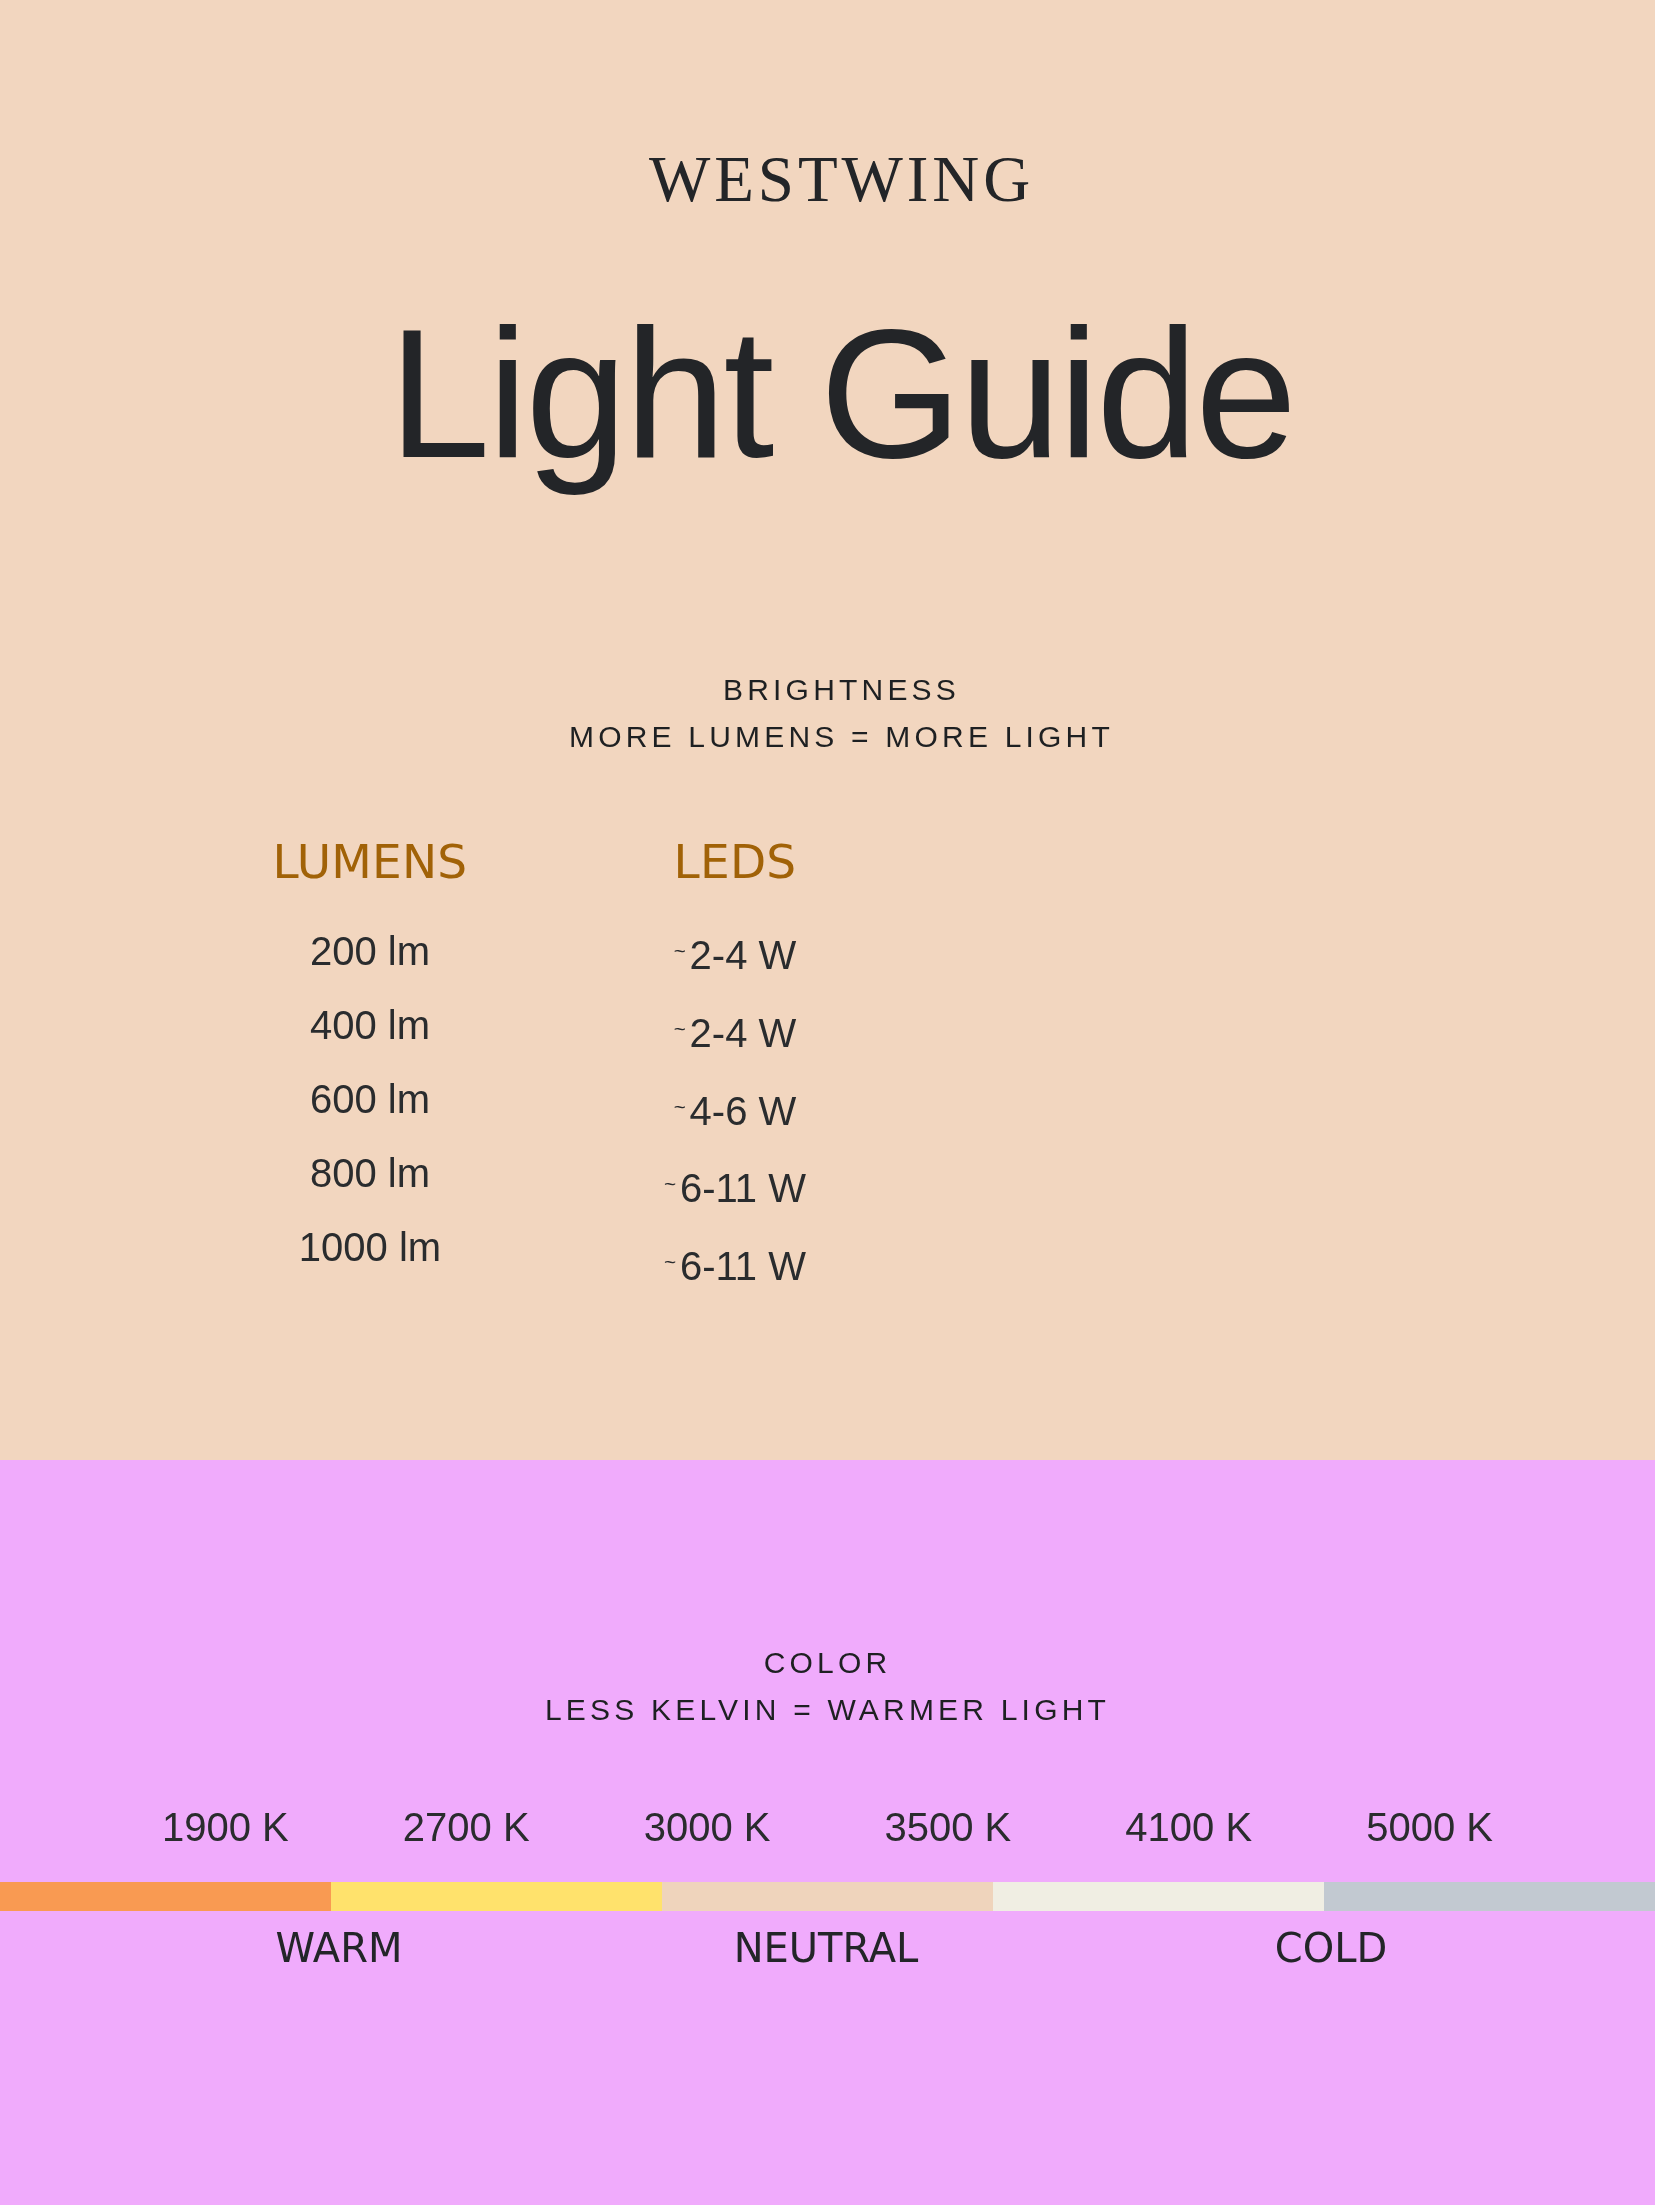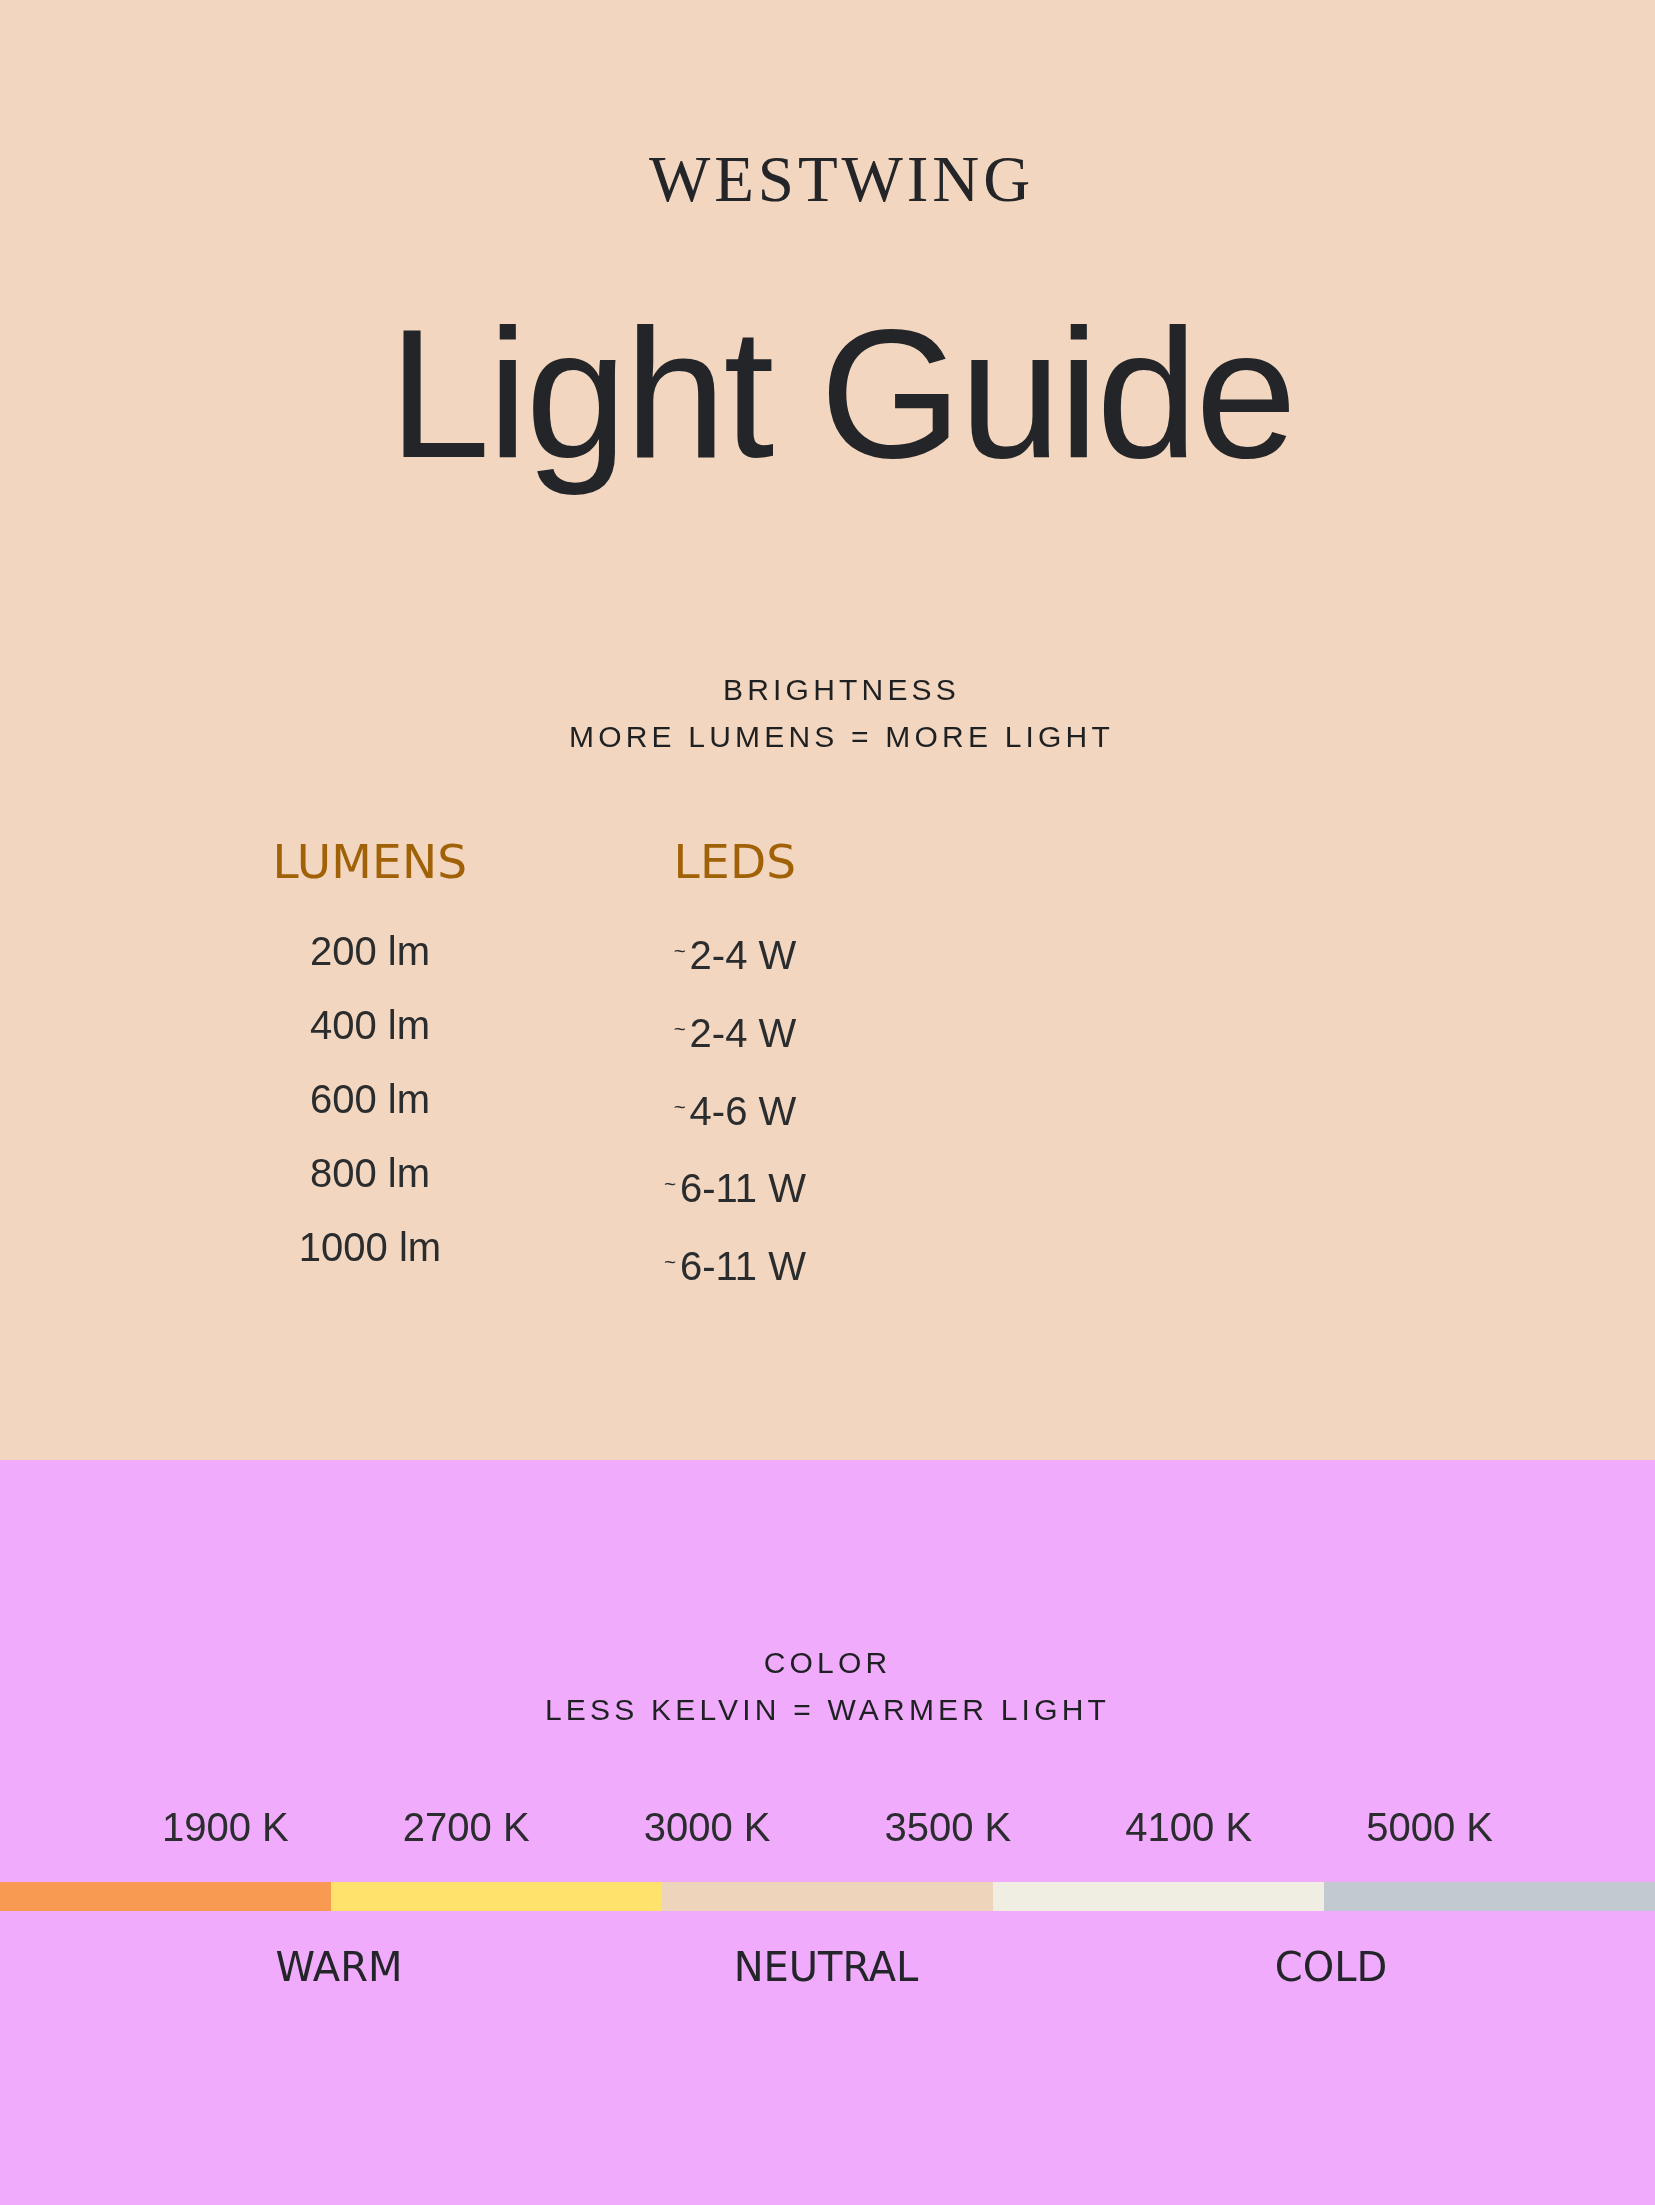--- a/index.html
+++ b/index.html
@@ -59,21 +59,21 @@
     margin:0 105px;display:flex;width:1446px;
   }
   .kelvin-label{
     flex:1;text-align:center;font-size:40px;line-height:51px;
     white-space:nowrap;color:#2a2c2e;
   }
   .scale-bar{
     position:absolute;top:422px;left:0;width:1655px;height:29px;display:flex;
   }
   .scale-segment{flex:1;height:100%;}
-  .temp-labels{position:absolute;top:482px;left:0;width:1655px;height:55px;}
+  .temp-labels{position:absolute;top:463px;left:0;width:1655px;height:55px;}
   .temp-label{
     position:absolute;transform:translateX(-50%);
     font-family:"DejaVu Sans","Liberation Sans",sans-serif;
     font-size:40px;line-height:51px;white-space:nowrap;color:#232528;
   }
   .temp-warm{left:339px;}
   .temp-neutral{left:826px;}
   .temp-cold{left:1331px;}
 </style>
 </head>

